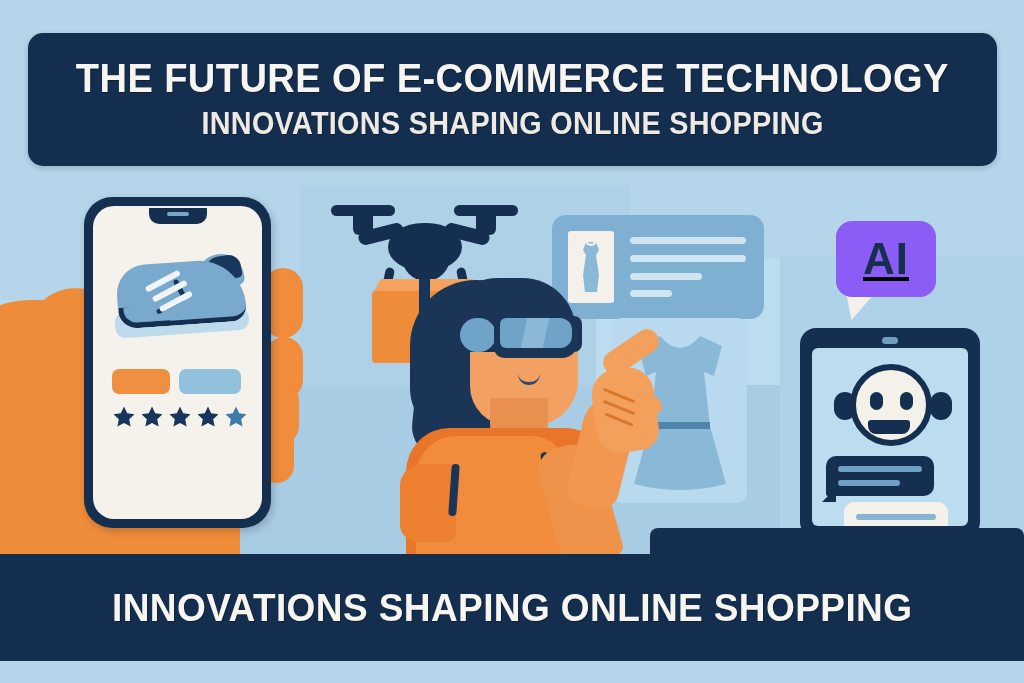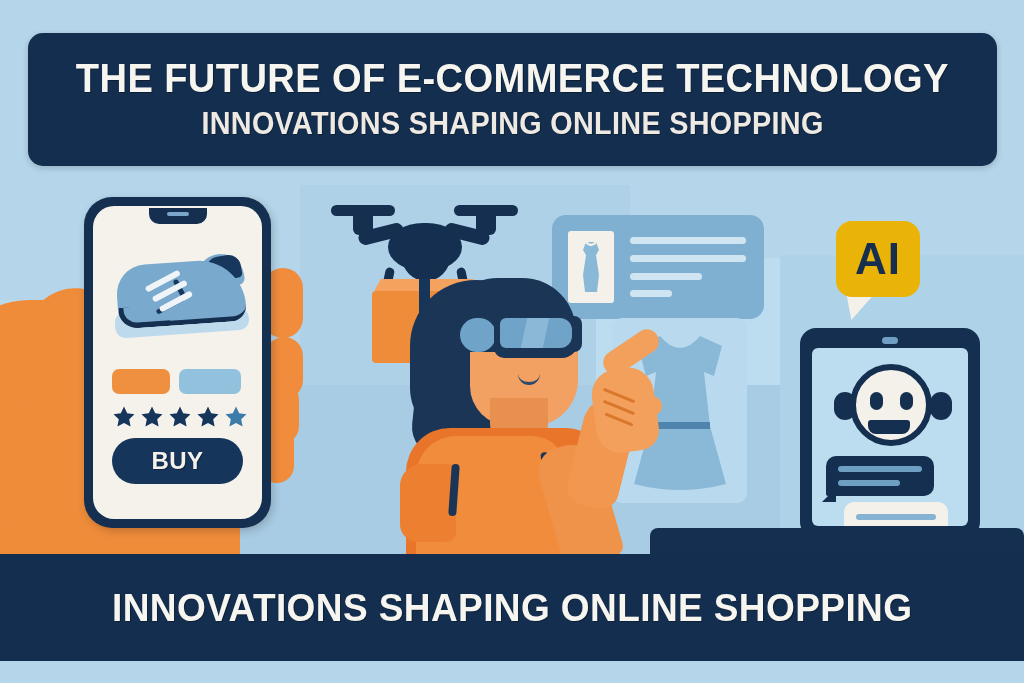--- a/index.html
+++ b/index.html
@@ -565,23 +565,23 @@
   }
   .cl1 { left: 26px; top: 118px; width: 84px; }
   .cl2 { left: 26px; top: 132px; width: 62px; }
   .chat-light {
     position: absolute; left: 32px; top: 154px; width: 104px; height: 34px;
     background: #f4f1ea; border-radius: 10px;
   }
   .cl3 { left: 44px; top: 166px; width: 80px; background: #86b3d4; }
 
   .ai-bubble {
-    position: absolute; left: 836px; top: 221px; width: 84px; height: 76px;
-    background: #eab308; border-radius: 16px;
-    display: flex; align-items: center; justify-content: center;
+    position: absolute; left: 836px; top: 221px; width: 100px; height: 76px;
+    background: #8b5cf6; border-radius: 16px;
+    display: flex; align-items: center; justify-content: center; text-decoration: underline;
   }
   .ai-bubble-tail {
     position: absolute; left: 846px; top: 292px; width: 30px; height: 28px;
     background: #f4f1ea;
     clip-path: polygon(0 0, 100% 0, 18% 100%);
   }
   .ai-text {
     color: #172f4f; font-size: 44px; font-weight: bold; letter-spacing: 1px;
     line-height: 1;
   }
@@ -728,21 +728,20 @@
           <path d="M12 1.5 L15.2 8.3 L22.5 9.2 L17.2 14.2 L18.6 21.4 L12 17.9 L5.4 21.4 L6.8 14.2 L1.5 9.2 L8.8 8.3 Z" fill="#16355b"></path>
         </svg>
         <svg class="star" viewBox="0 0 24 24">
           <path d="M12 1.5 L15.2 8.3 L22.5 9.2 L17.2 14.2 L18.6 21.4 L12 17.9 L5.4 21.4 L6.8 14.2 L1.5 9.2 L8.8 8.3 Z" fill="#16355b"></path>
         </svg>
         <svg class="star" viewBox="0 0 24 24">
           <path d="M12 1.5 L15.2 8.3 L22.5 9.2 L17.2 14.2 L18.6 21.4 L12 17.9 L5.4 21.4 L6.8 14.2 L1.5 9.2 L8.8 8.3 Z" fill="#3d7ba8"></path>
         </svg>
       </div>
 
-      <div class="buy-btn">BUY</div>
     </div>
   </div>
 
   <div class="top-banner">
     <div class="title-main">THE FUTURE OF E-COMMERCE TECHNOLOGY</div>
     <div class="title-sub">INNOVATIONS SHAPING ONLINE SHOPPING</div>
   </div>
 
   <div class="bottom-banner">
     <div class="bottom-text">INNOVATIONS SHAPING ONLINE SHOPPING</div>

